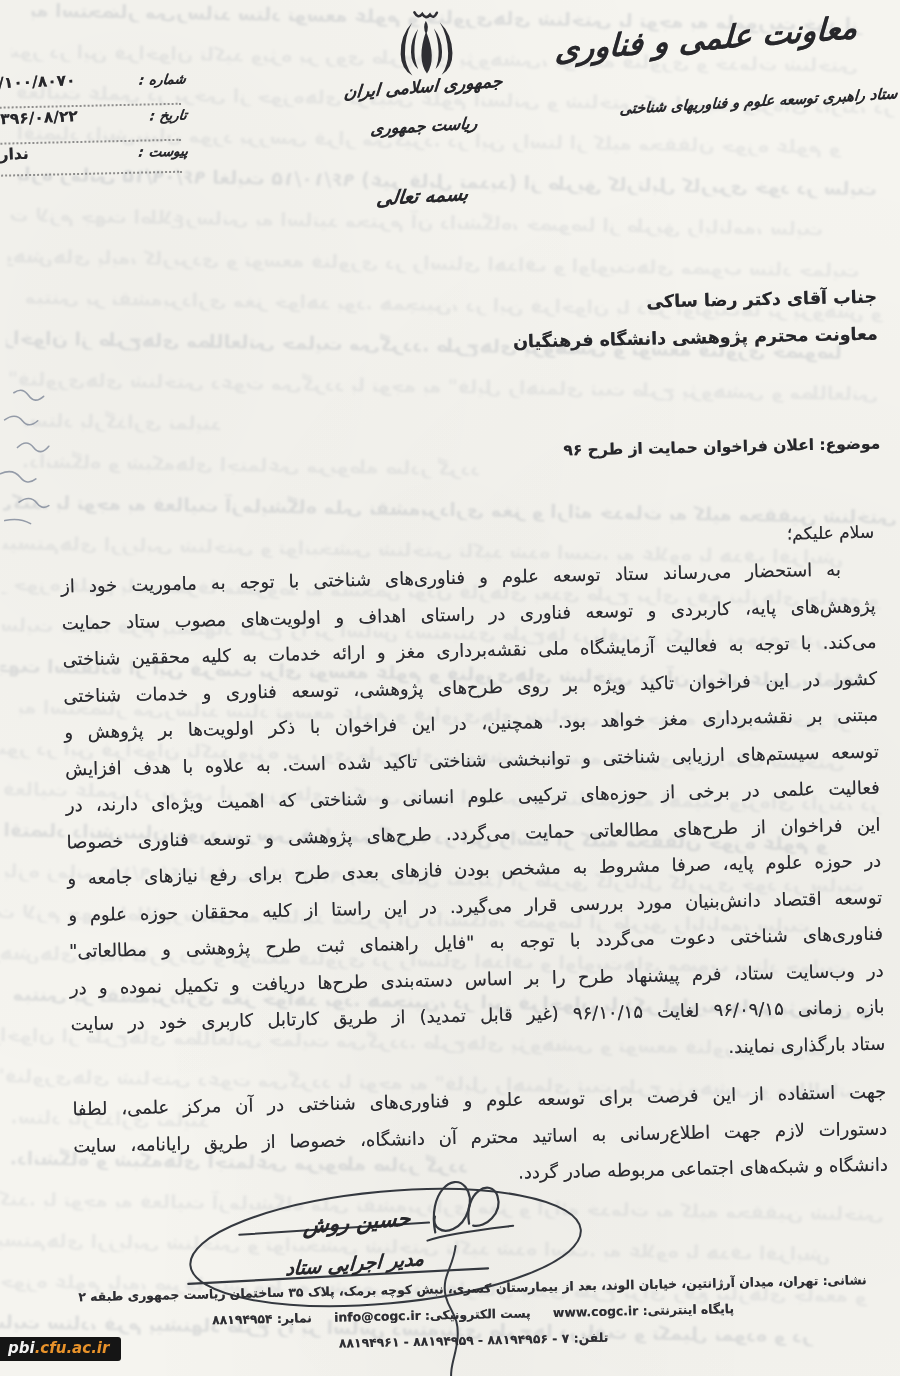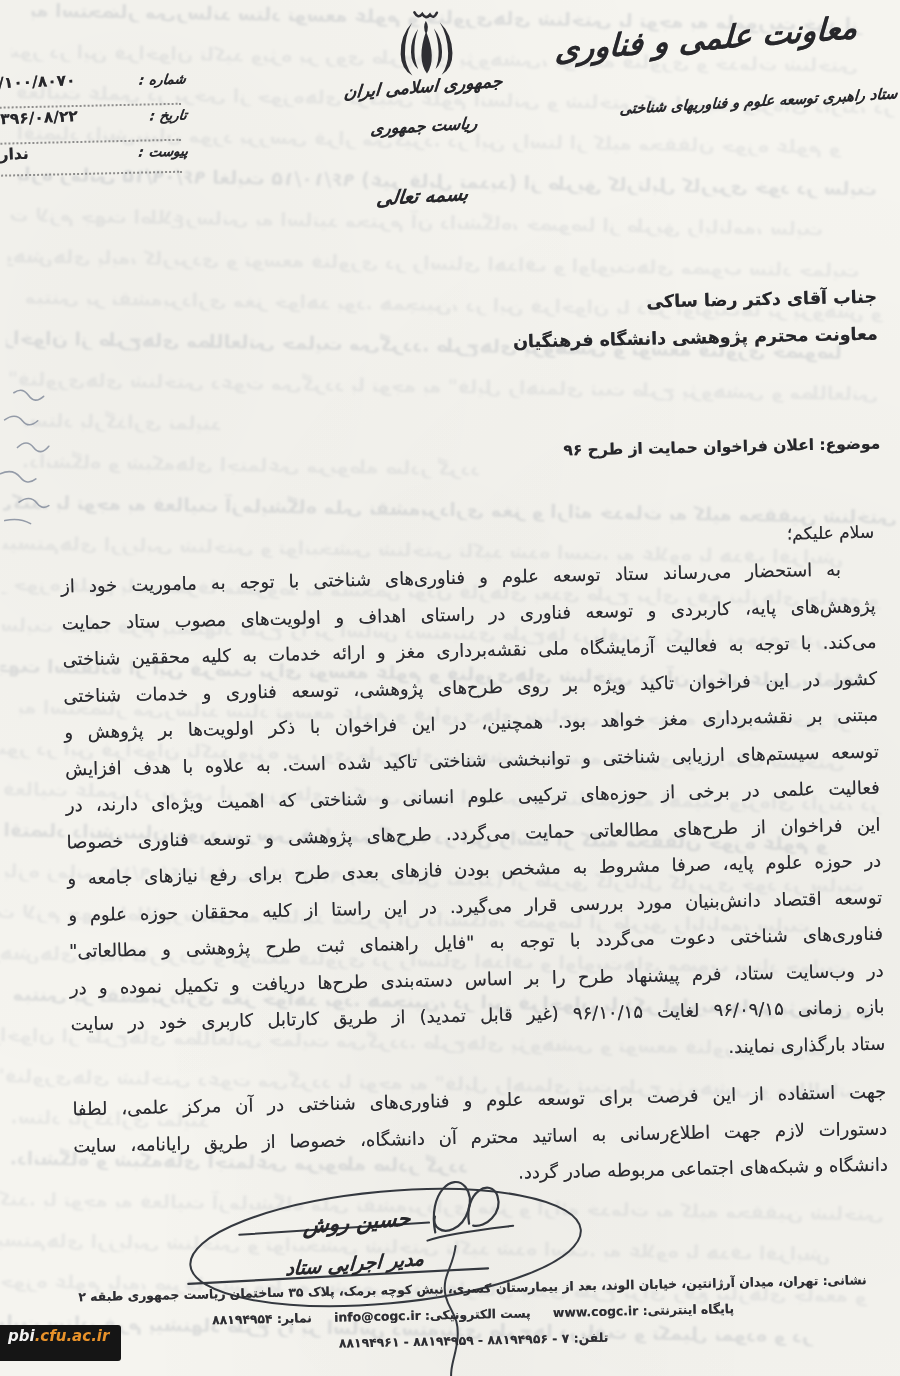--- a/index.html
+++ b/index.html
@@ -60,21 +60,21 @@
   .sig-title{position:absolute;left:60px;top:82px;width:250px;text-align:center;direction:rtl;
              font-size:19px;font-weight:bold;font-style:italic;letter-spacing:1px;transform:rotate(-3deg) skewX(-8deg);}
   
   .margin-note{position:absolute;left:0px;top:370px;width:100px;height:160px;opacity:.8;}
   
   .footer{position:absolute;left:56px;right:36px;bottom:22px;direction:rtl;text-align:center;
           font-size:12.4px;font-weight:bold;line-height:26px;color:#2e2e33;}
   .footer .item{display:inline-block;margin:0 9px;white-space:nowrap;}
   
   .watermark{position:absolute;left:0;bottom:15px;z-index:5;background:#151515;
-             padding:3px 12px 16px 8px;border-radius:0 3px 3px 0;
+             padding:3px 12px 4px 8px;border-radius:0 3px 3px 0;
              font-style:italic;font-weight:bold;font-size:15px;line-height:17px;}
   .wm-prefix{color:#f2f2f2;}
   .wm-suffix{color:#e8922a;}
   .ink{fill:#2e2e33;}
   .stroke{fill:none;stroke:#2e2e33;stroke-linecap:round;}
   .sigstroke{fill:none;stroke:#34383f;stroke-linecap:round;stroke-linejoin:round;}
 </style>
 </head>
 <body>
 

